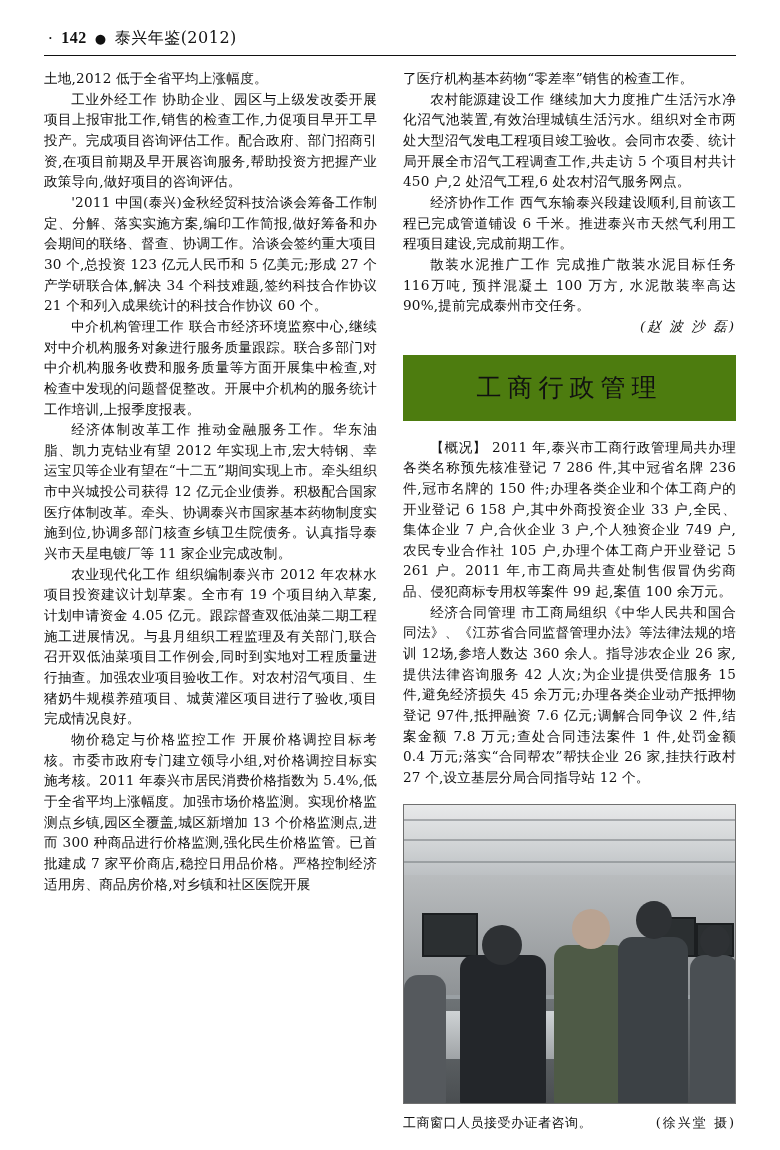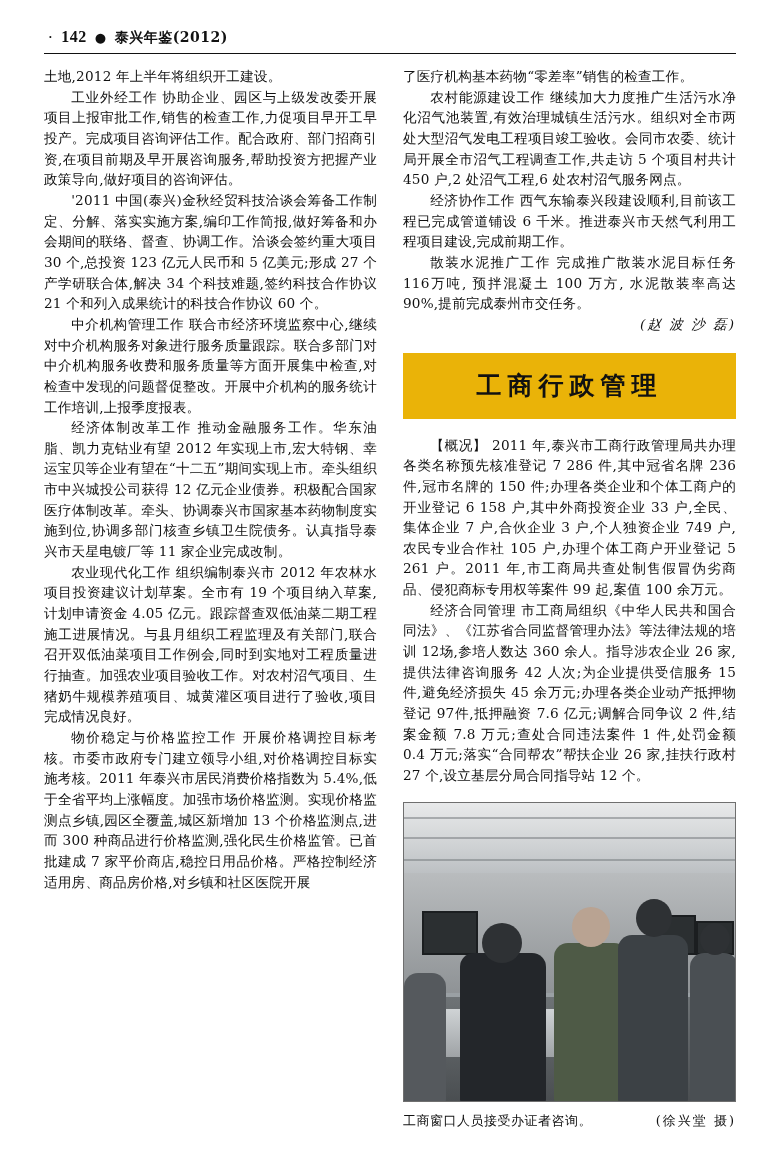--- a/index.html
+++ b/index.html
@@ -36,22 +36,22 @@
     font-size: 13px;
     color: #111;
   }
   .header .folio {
     font-family: "Liberation Serif", serif;
     font-size: 16px;
     font-weight: bold;
     text-align: center;
   }
   .header .title {
-    font-size: 14px;
-    font-weight: bold;
+    font-size: 16px;
+    font-weight: normal;
   }
   .header-rule {
     border: 0;
     border-top: 1.6px solid #111;
     margin: 2px 0 12px 0;
   }
   
   .columns {
     display: flex;
     gap: 26px;
@@ -78,24 +78,24 @@
   .sig {
     text-align: right;
     font-size: 13.6px;
     line-height: 1.52;
     letter-spacing: 2px;
     margin: 0;
     font-style: italic;
   }
   
   .section-banner {
-    background: #eab308;
+    background: #4d7c0f;
     text-align: center;
     font-size: 25px;
-    font-weight: bold;
+    font-weight: normal;
     letter-spacing: 6px;
     padding: 16px 0 17px 0;
     margin: 18px 0 16px 0;
     font-family: "DejaVu Serif", serif;
   }
   .lead-label {
     font-weight: normal;
   }
   
   .photo-wrap {
@@ -187,21 +187,21 @@
     <span>·</span>
     <span class="folio">142</span>
     <span class="dot">●</span>
     <span class="title">泰兴年鉴(2012)</span>
   </div>
   <hr class="header-rule">
 
   <div class="columns">
 
     <div class="col">
-      <p class="noind">土地,2012 年上半年将组织开工建设。</p>
+      <p class="noind">土地,2012 低于全省平均上涨幅度。</p>
       <p class="ind">工业外经工作 协助企业、园区与上级发改委开展项目上报审批工作,销售的检查工作,力促项目早开工早投产。完成项目咨询评估工作。配合政府、部门招商引资,在项目前期及早开展咨询服务,帮助投资方把握产业政策导向,做好项目的咨询评估。</p>
       <p class="ind">'2011 中国(泰兴)金秋经贸科技洽谈会筹备工作制定、分解、落实实施方案,编印工作简报,做好筹备和办会期间的联络、督查、协调工作。洽谈会签约重大项目 30 个,总投资 123 亿元人民币和 5 亿美元;形成 27 个产学研联合体,解决 34 个科技难题,签约科技合作协议 21 个和列入成果统计的科技合作协议 60 个。</p>
       <p class="ind">中介机构管理工作 联合市经济环境监察中心,继续对中介机构服务对象进行服务质量跟踪。联合多部门对中介机构服务收费和服务质量等方面开展集中检查,对检查中发现的问题督促整改。开展中介机构的服务统计工作培训,上报季度报表。</p>
       <p class="ind">经济体制改革工作 推动金融服务工作。华东油脂、凯力克钴业有望 2012 年实现上市,宏大特钢、幸运宝贝等企业有望在“十二五”期间实现上市。牵头组织市中兴城投公司获得 12 亿元企业债券。积极配合国家医疗体制改革。牵头、协调泰兴市国家基本药物制度实施到位,协调多部门核查乡镇卫生院债务。认真指导泰兴市天星电镀厂等 11 家企业完成改制。</p>
       <p class="ind">农业现代化工作 组织编制泰兴市 2012 年农林水项目投资建议计划草案。全市有 19 个项目纳入草案,计划申请资金 4.05 亿元。跟踪督查双低油菜二期工程施工进展情况。与县月组织工程监理及有关部门,联合召开双低油菜项目工作例会,同时到实地对工程质量进行抽查。加强农业项目验收工作。对农村沼气项目、生猪奶牛规模养殖项目、城黄灌区项目进行了验收,项目完成情况良好。</p>
       <p class="ind">物价稳定与价格监控工作 开展价格调控目标考核。市委市政府专门建立领导小组,对价格调控目标实施考核。2011 年泰兴市居民消费价格指数为 5.4%,低于全省平均上涨幅度。加强市场价格监测。实现价格监测点乡镇,园区全覆盖,城区新增加 13 个价格监测点,进而 300 种商品进行价格监测,强化民生价格监管。已首批建成 7 家平价商店,稳控日用品价格。严格控制经济适用房、商品房价格,对乡镇和社区医院开展</p>
     </div>
 
     <div class="col">
       <p class="noind">了医疗机构基本药物“零差率”销售的检查工作。</p>

